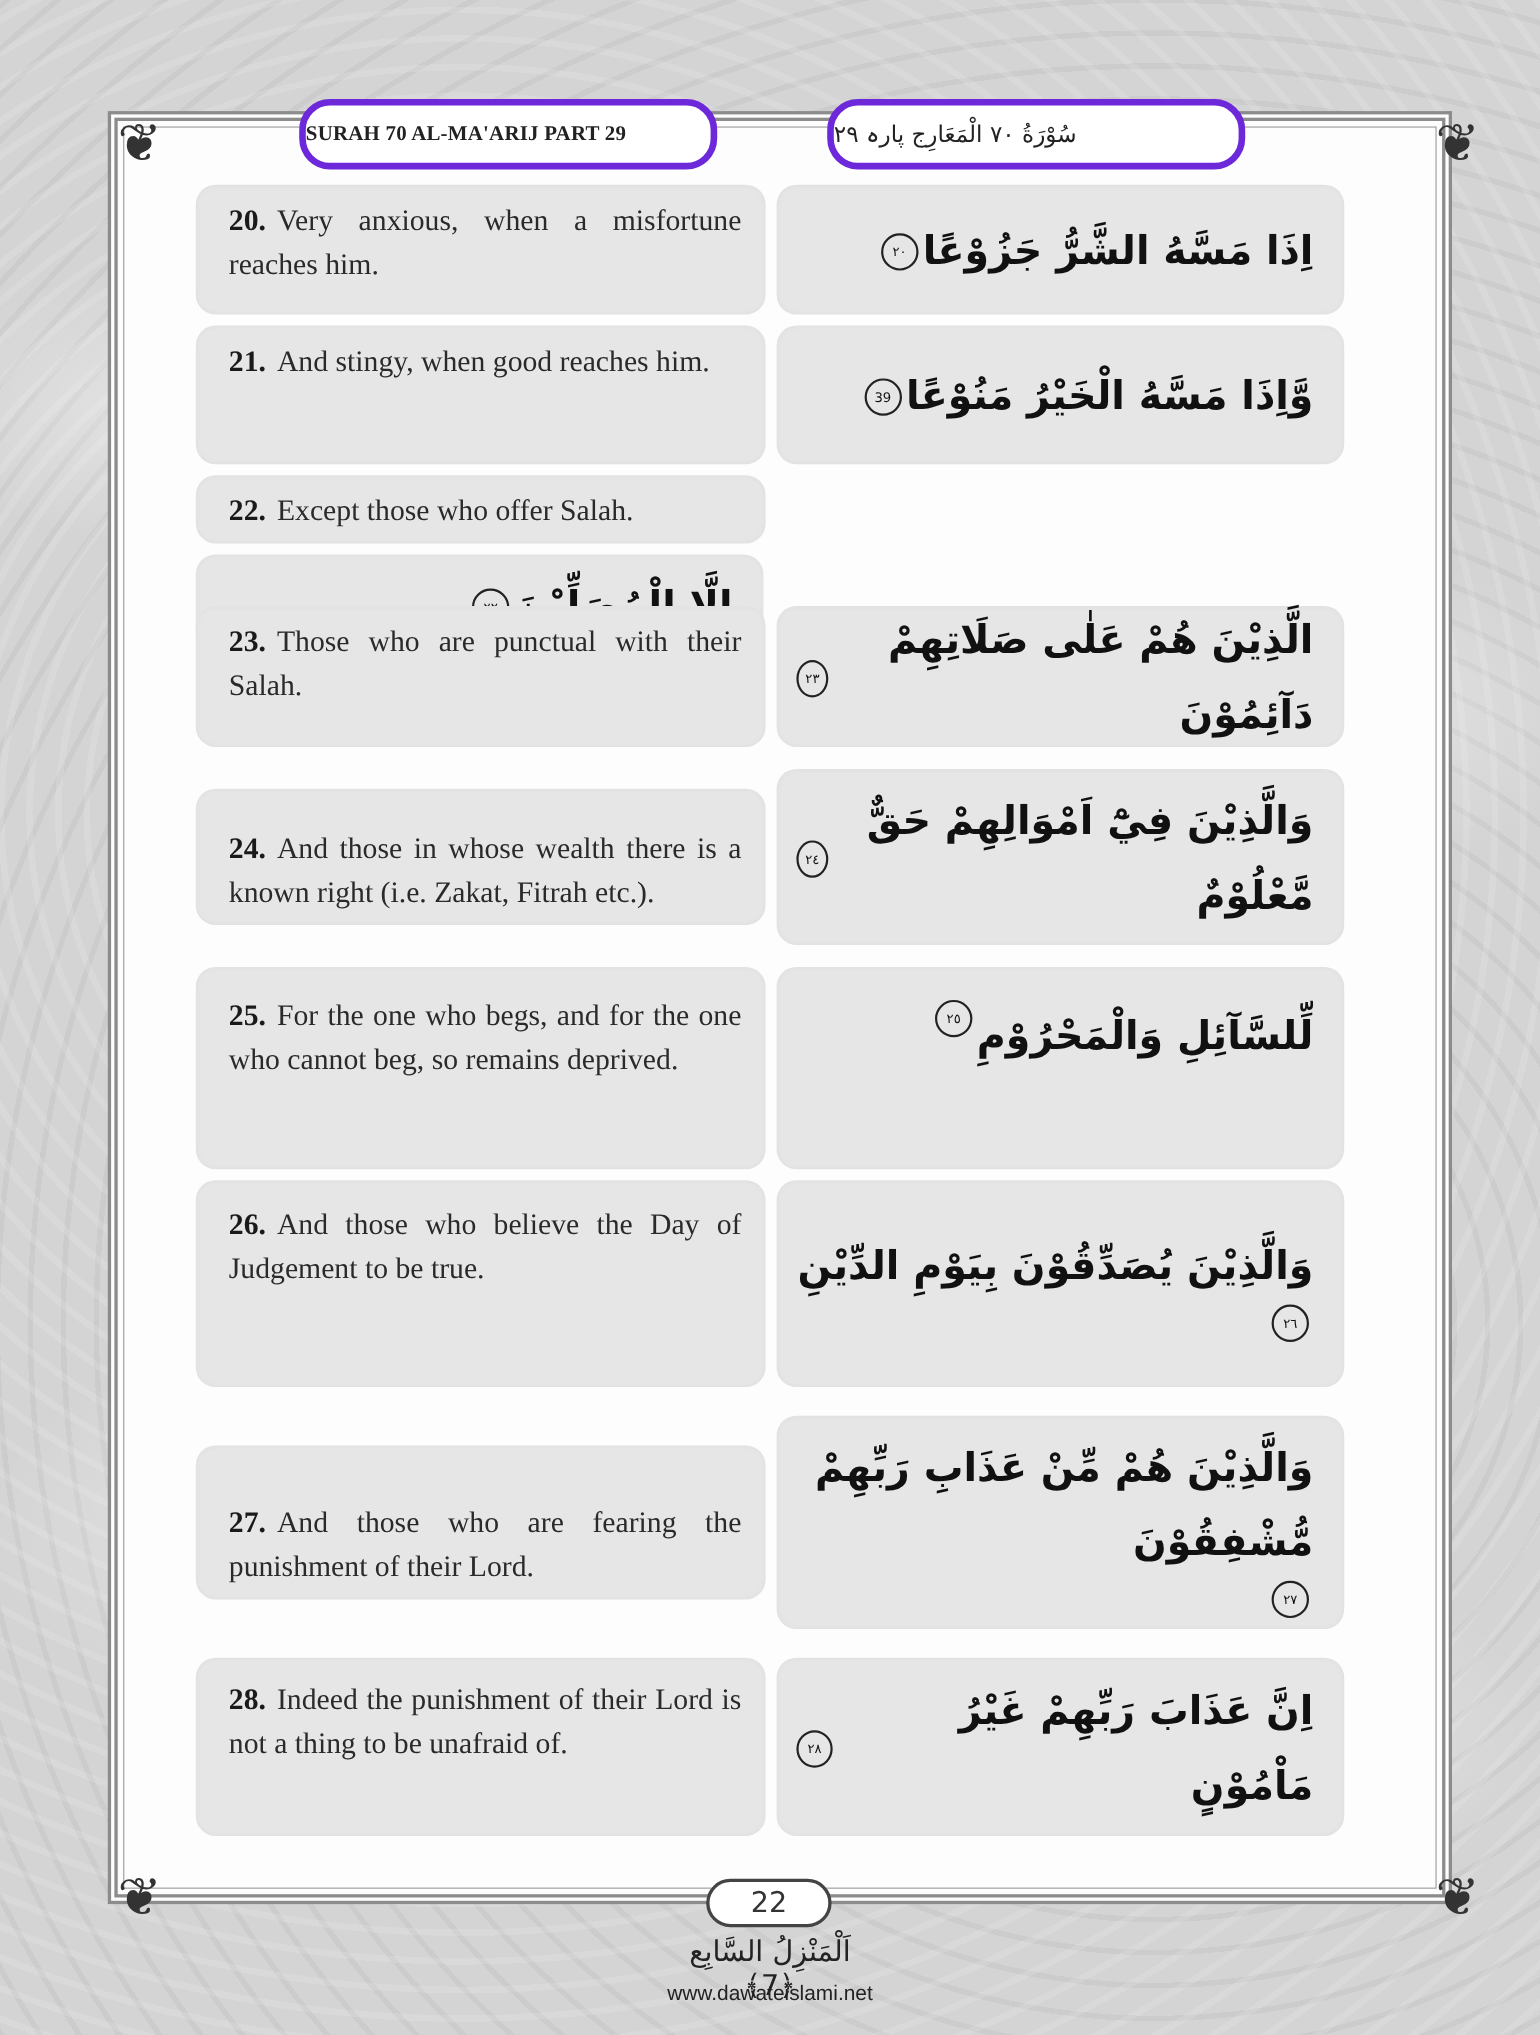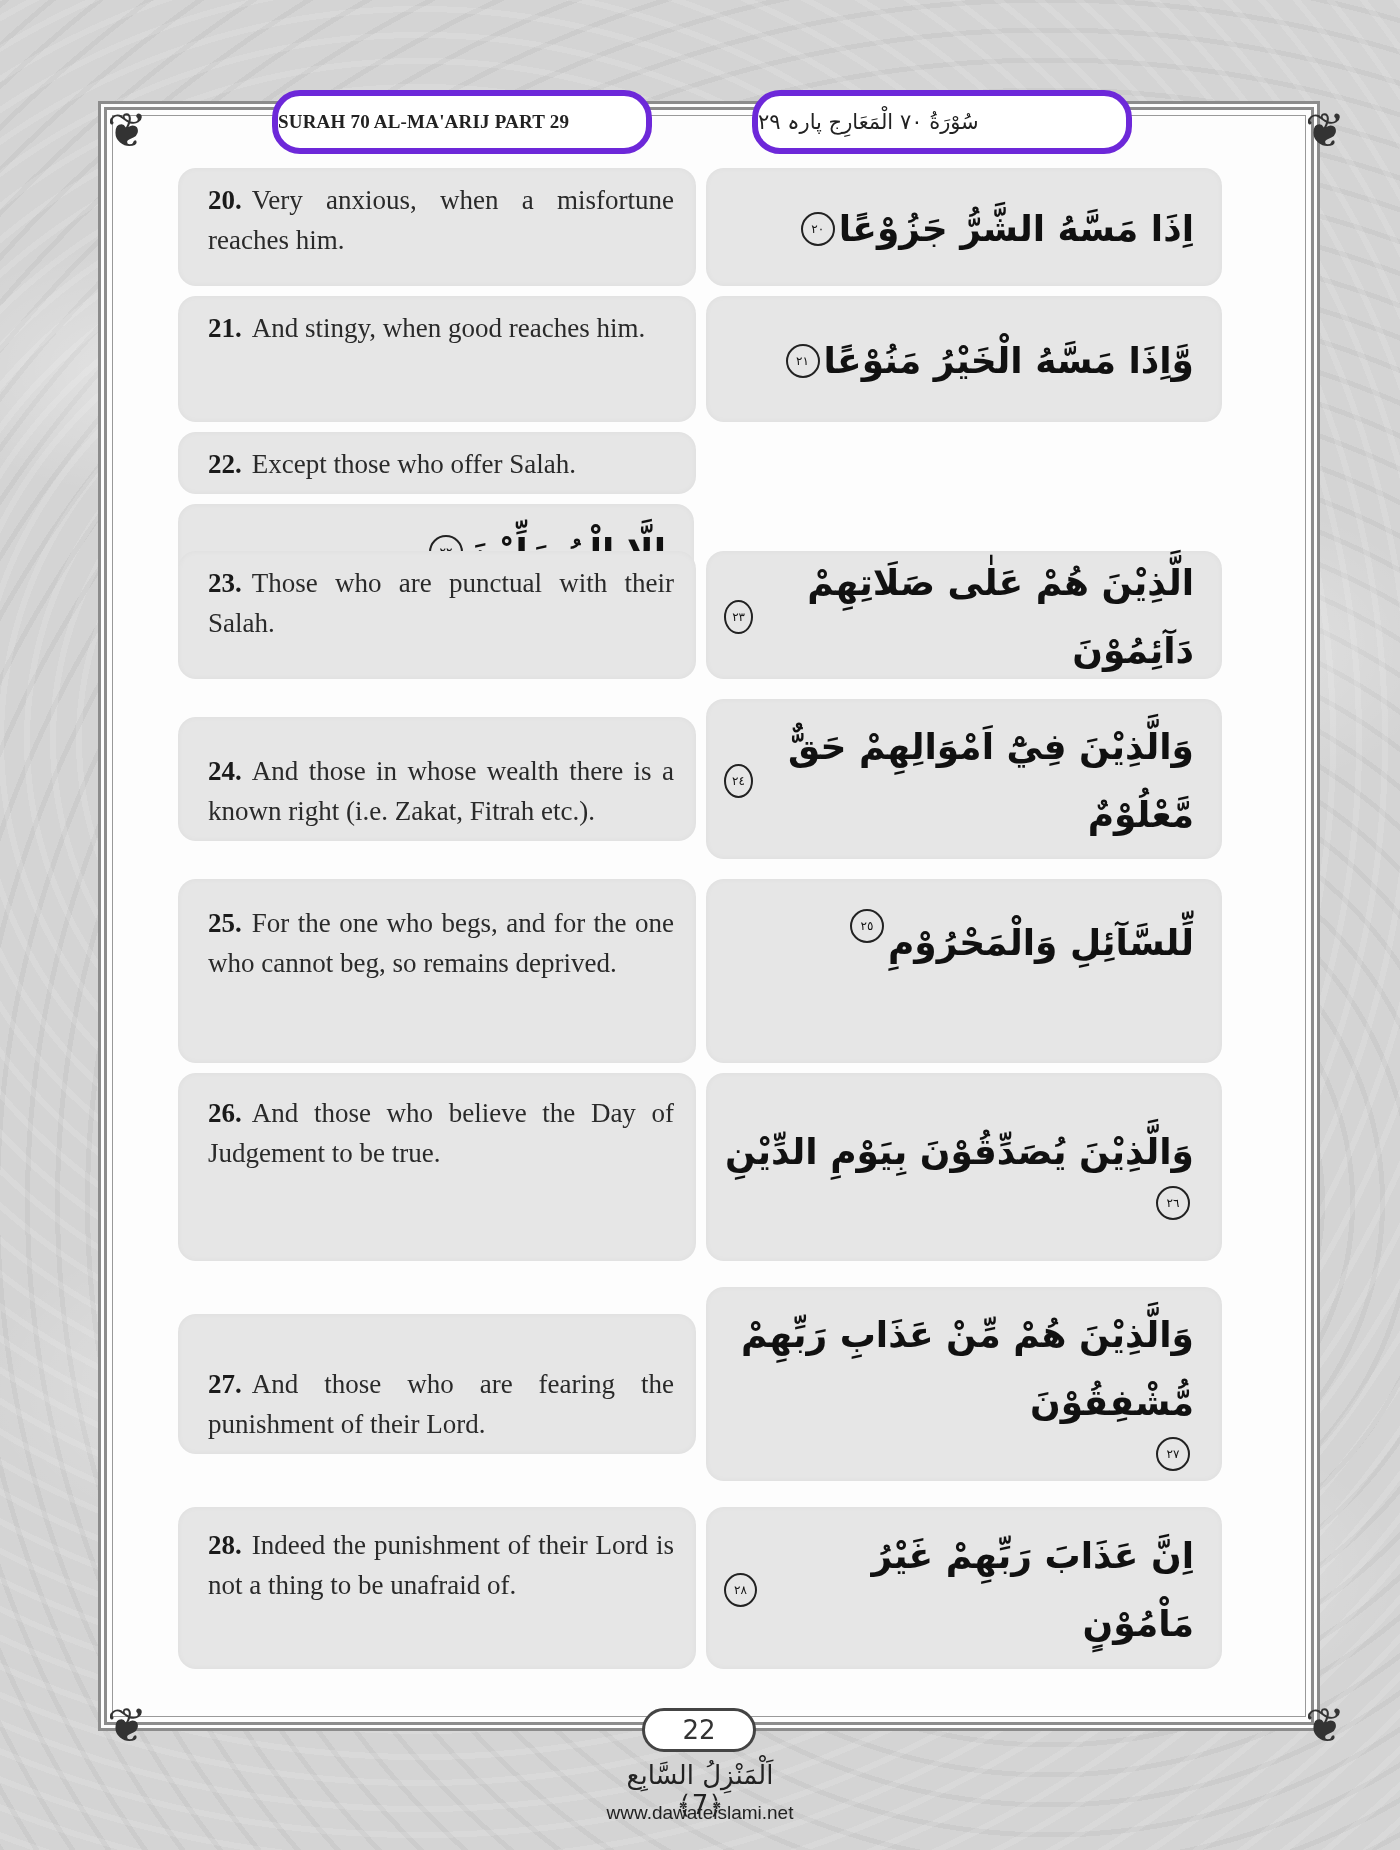--- a/index.html
+++ b/index.html
@@ -102,21 +102,21 @@
     <div class="cell en"><span class="num">20.</span><span>Very anxious, when a misfortune reaches him.</span></div>
     <div class="cell ar">
         <span>اِذَا مَسَّهُ الشَّرُّ جَزُوْعًا</span>
         <span class="ayah-mark">٢٠</span>
       </div>
   </div>
   <div class="row" style="height:126px;">
     <div class="cell en"><span class="num">21.</span><span>And stingy, when good reaches him.</span></div>
     <div class="cell ar">
         <span>وَّاِذَا مَسَّهُ الْخَيْرُ مَنُوْعًا</span>
-        <span class="ayah-mark">٢١</span>
+        <span class="ayah-mark">39</span>
       </div>
   </div>
   <div class="row" style="height:109px;flex-direction:column;">
     <div class="cell en"><span class="num">22.</span><span>Except those who offer Salah.</span></div>
     <div class="cell ar">
         <span>اِلَّا الْمُصَلِّيْنَ</span>
         <span class="ayah-mark">٢٢</span>
       </div>
   </div>
   <div class="row" style="height:128px;">

